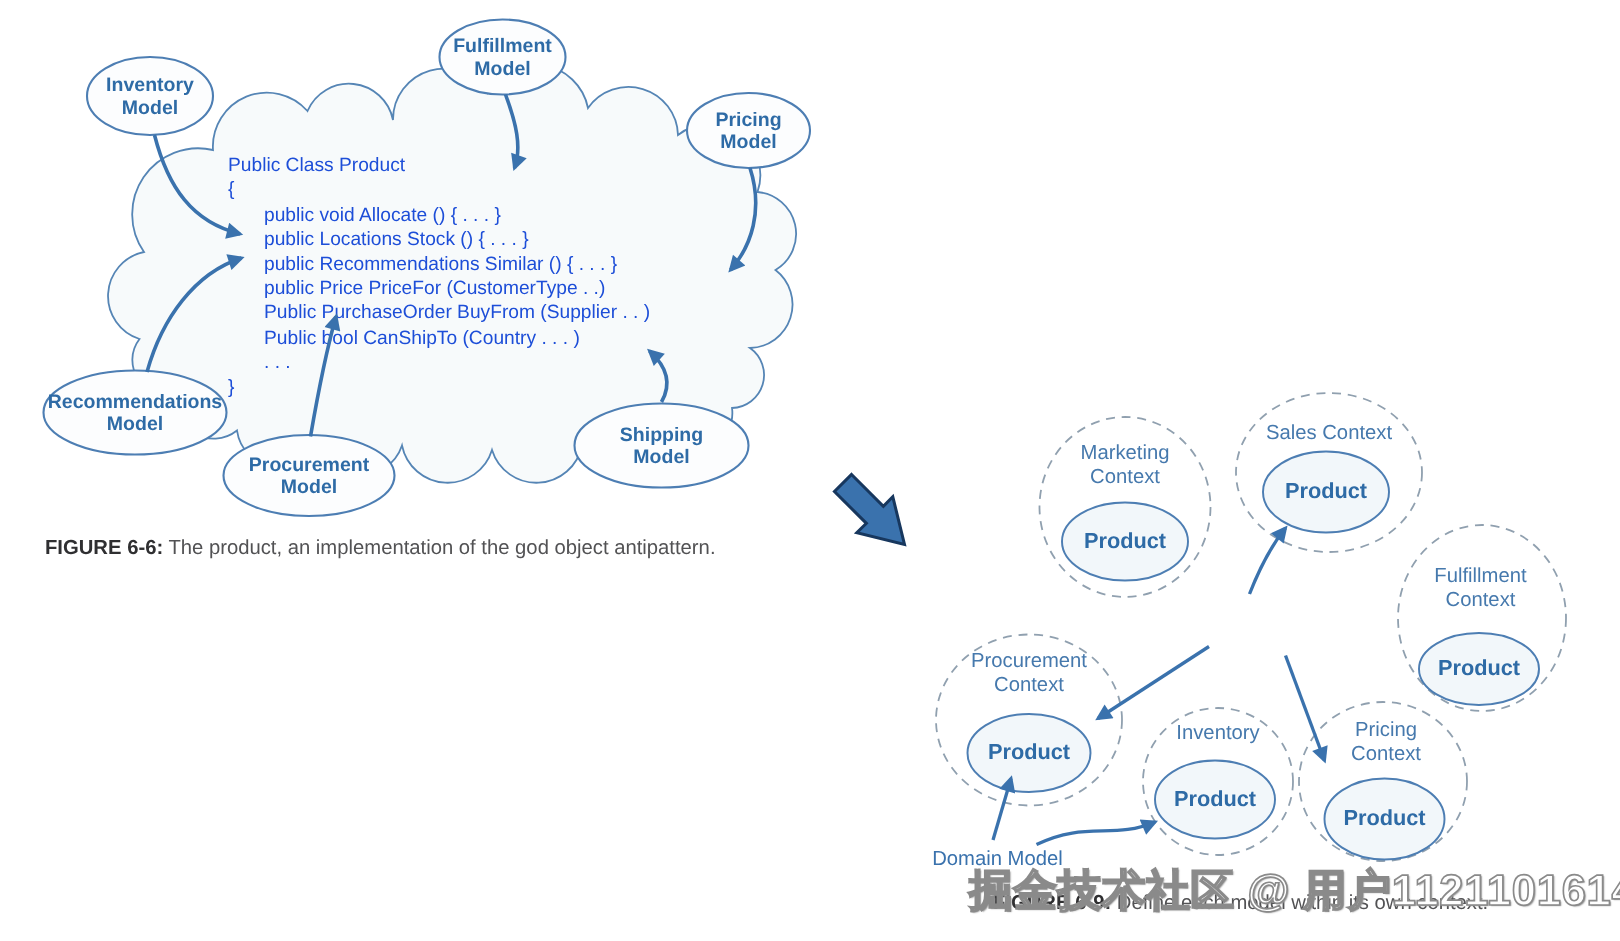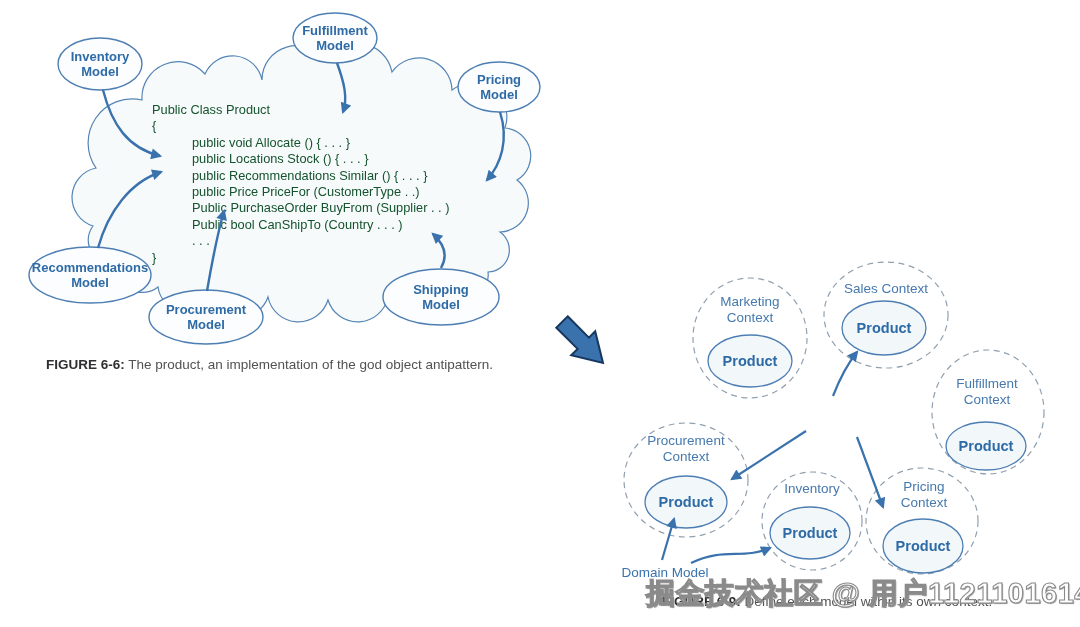--- a/index.html
+++ b/index.html
@@ -8,26 +8,26 @@
   svg.layer{position:absolute;left:0;top:0;z-index:0;}
   svg.layer.top{z-index:2;pointer-events:none;}
   .lbl{position:absolute;z-index:1;transform:translate(-50%,-50%);text-align:center;
        white-space:pre-line;color:#2e6ba6;font-weight:700;font-size:13px;line-height:1.18;}
   .ctx-lbl{position:absolute;z-index:1;transform:translate(-50%,-50%);text-align:center;
        white-space:pre-line;color:#4679ad;font-weight:400;font-size:13.5px;line-height:1.2;}
   .prod-lbl{position:absolute;z-index:1;transform:translate(-50%,-50%);text-align:center;
        color:#2e6ba6;font-weight:700;font-size:14.5px;}
   .blue-note{position:absolute;z-index:1;transform:translate(-50%,-50%);text-align:center;
        white-space:pre-line;color:#3a72ad;font-weight:400;font-size:13.5px;line-height:1.25;}
-  #code{position:absolute;left:152px;top:102px;z-index:1;color:#14532d;
+  #code{position:absolute;left:152px;top:102px;z-index:1;color:#1d4ed8;
         font-size:12.8px;line-height:16.4px;white-space:nowrap;}
-  #code .ind{margin-left:40px;}
+  #code .ind{margin-left:24px;}
   .caption{position:absolute;z-index:1;font-size:13.5px;color:#525254;white-space:nowrap;}
   .caption b{color:#2f2f31;font-weight:700;}
-  #cap66{left:30px;top:357px;margin-left:16px;}
+  #cap66{left:30px;top:357px;}
   #cap69{left:618px;top:594px;margin-left:44px;}
   #watermark{position:absolute;left:646px;top:574px;z-index:3;font-size:29px;font-weight:700;
         color:#ffffff;-webkit-text-stroke:1.1px #8a8a8a;text-shadow:1px 1px 1px #9a9a9a;
         white-space:nowrap;letter-spacing:0.5px;}
 </style>
 </head>
 <body>
 
 <div id="stage">
 

